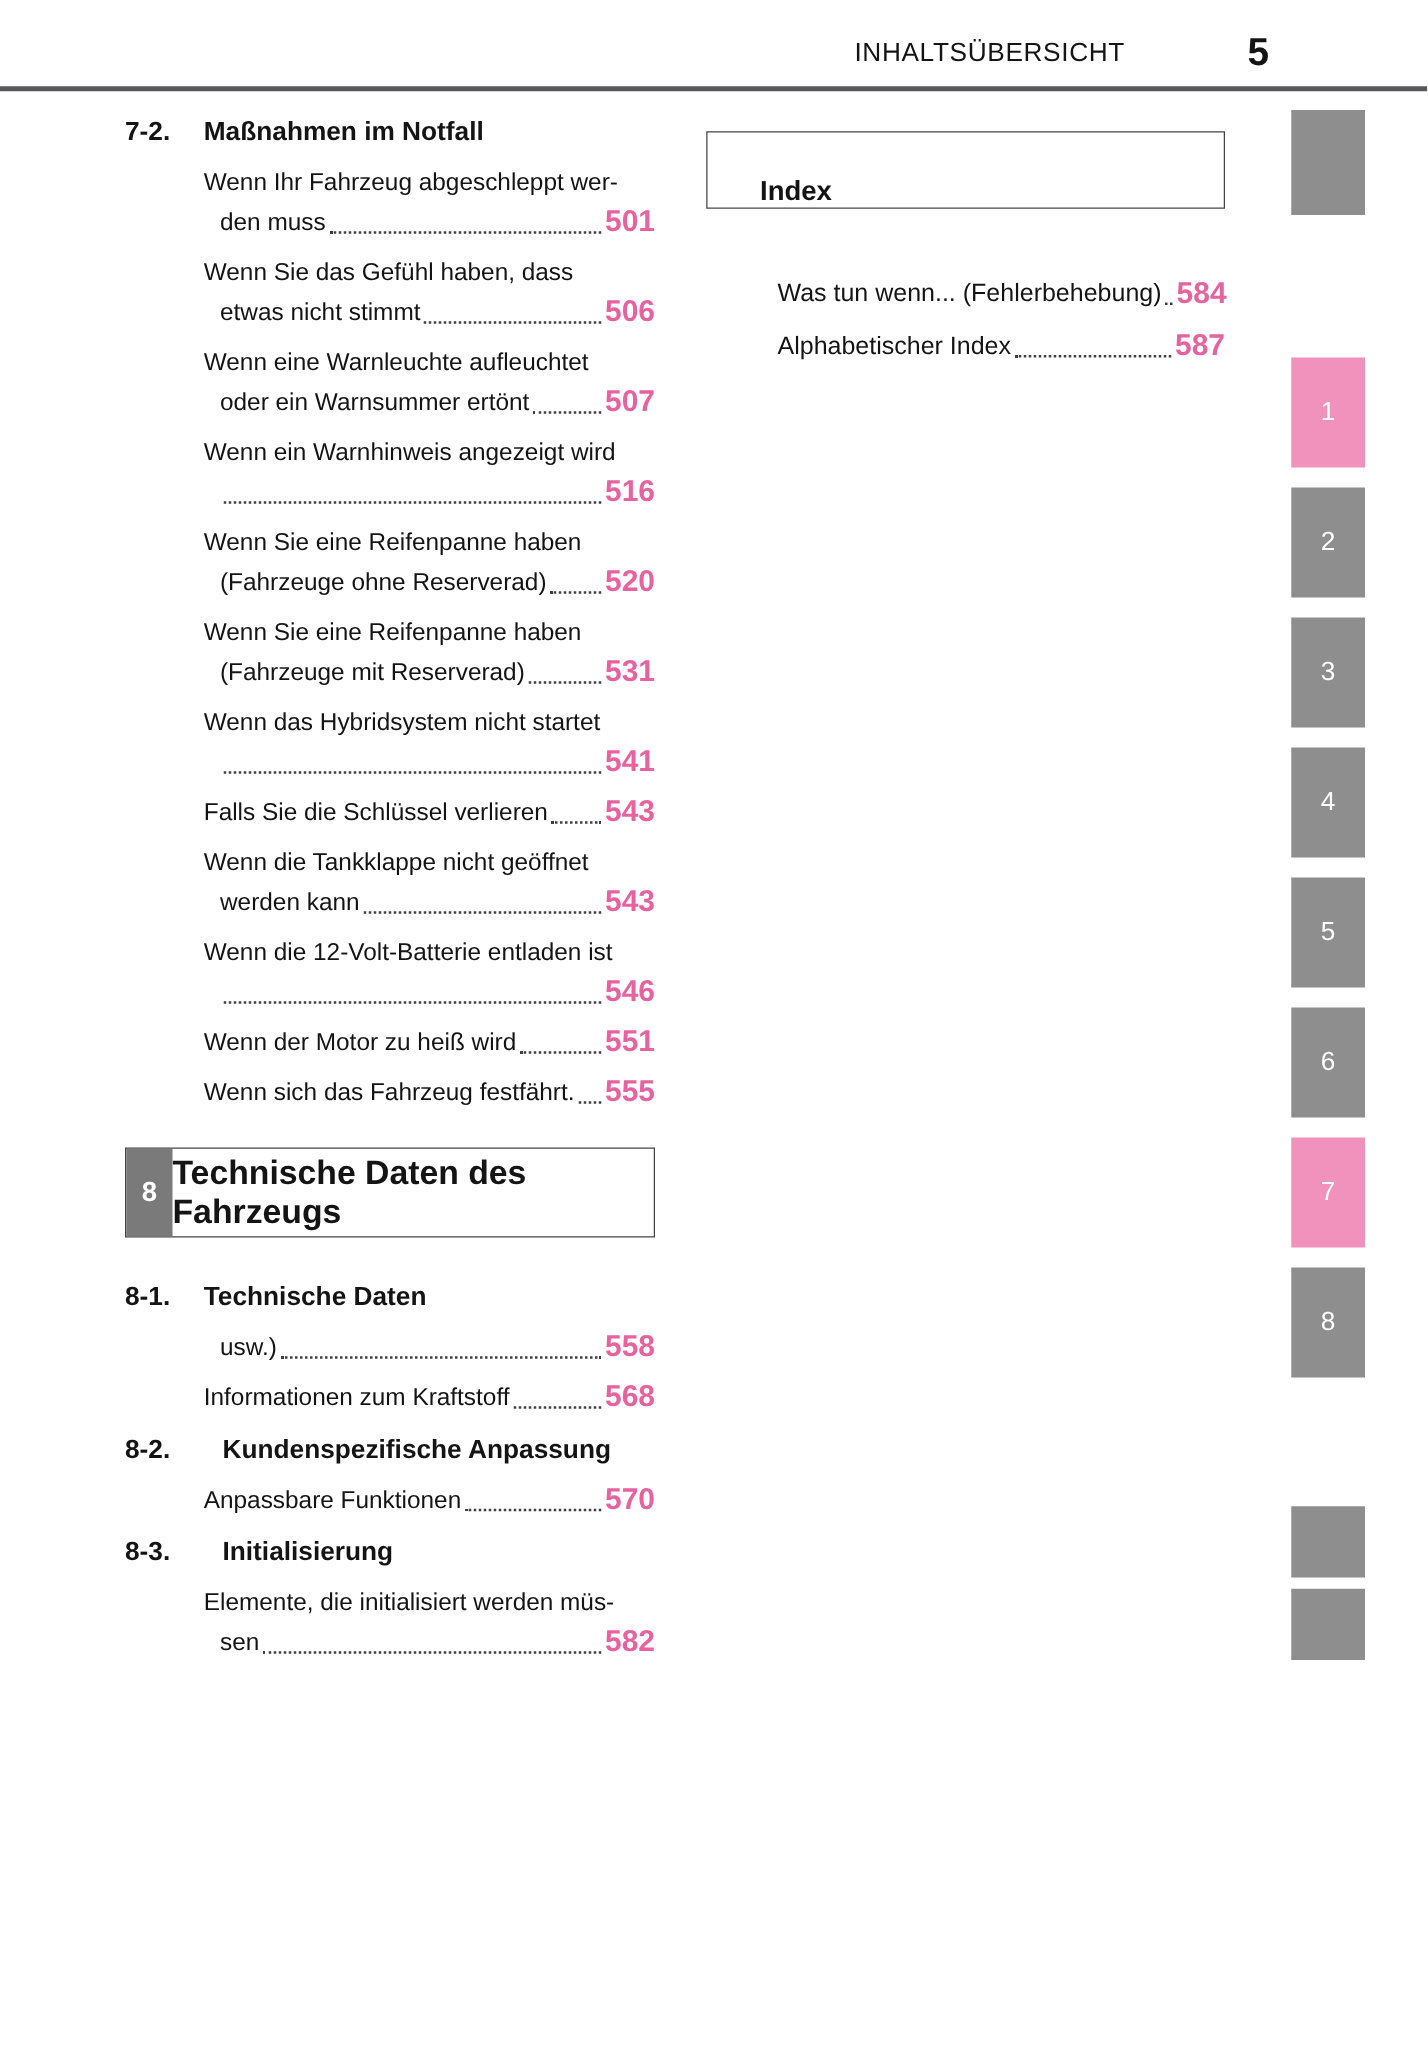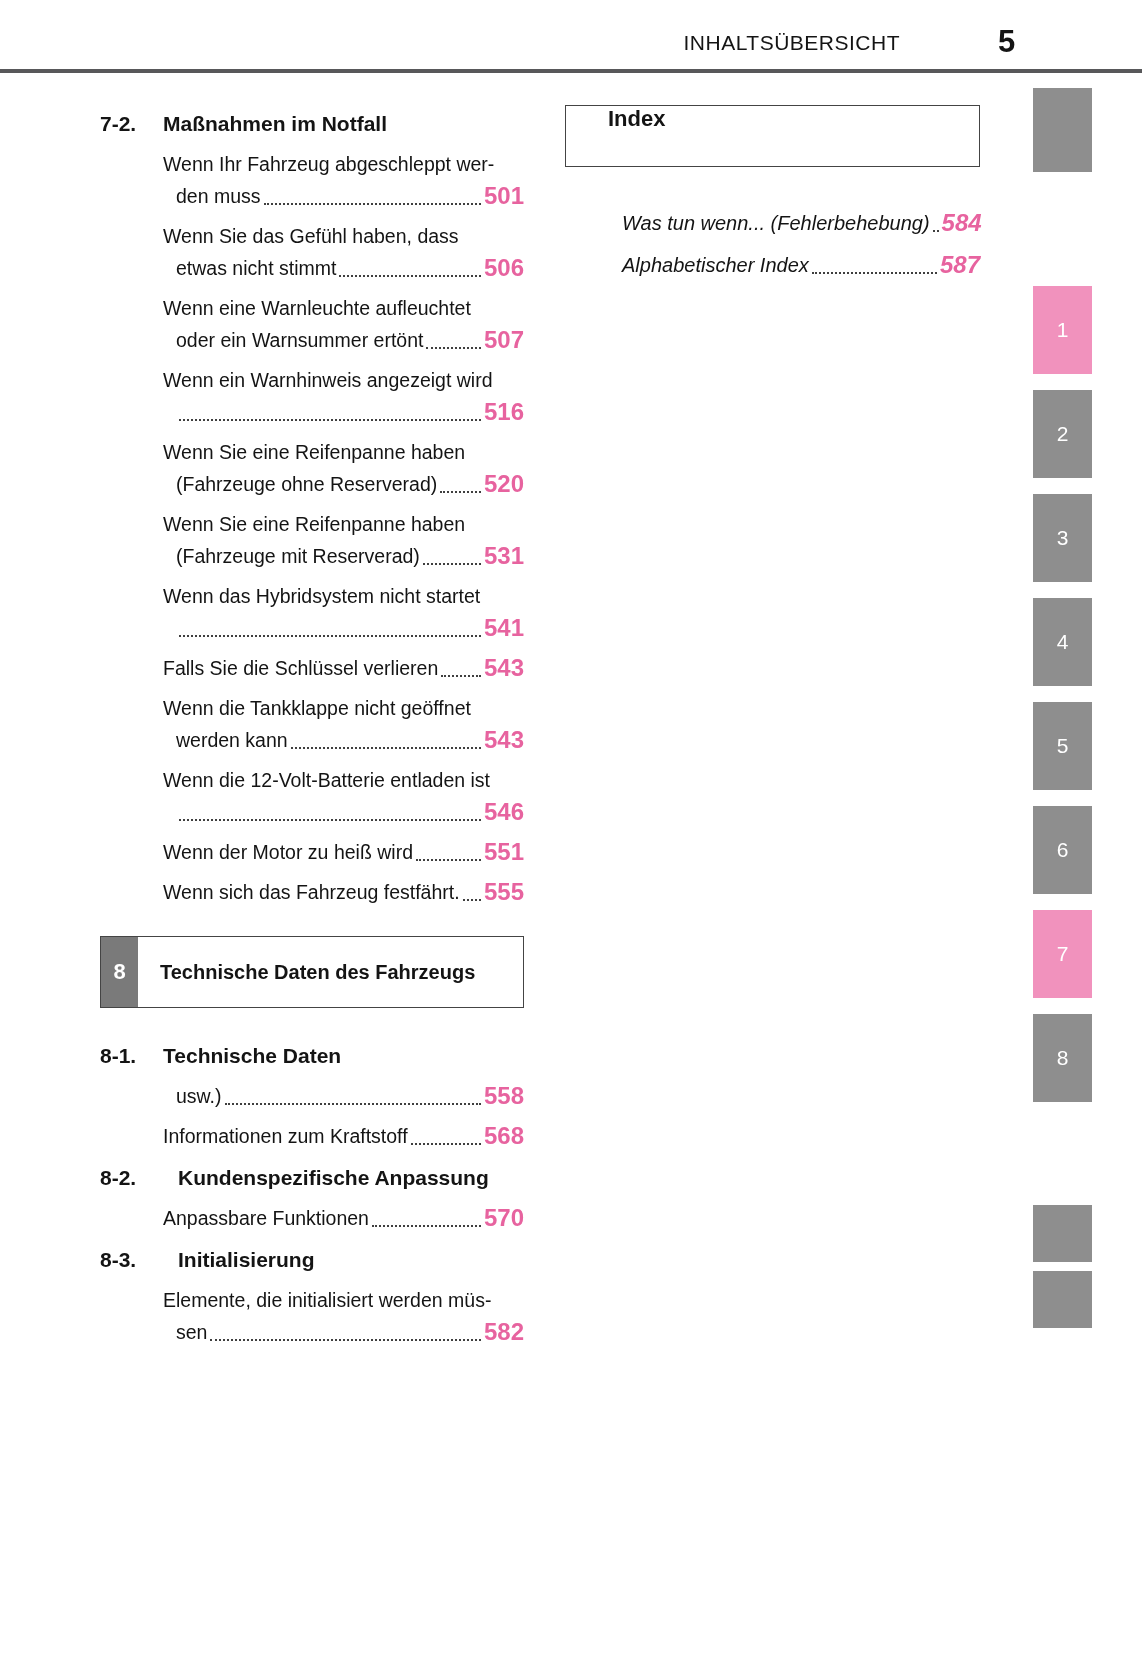--- a/index.html
+++ b/index.html
@@ -8,44 +8,44 @@
     font-family: "Liberation Sans", "DejaVu Sans", sans-serif; color: #141414;
     overflow: hidden;
   }
 
   
   .header-title { position: absolute; top: 31px; right: 242px; font-size: 21px; font-weight: 400; letter-spacing: .5px; }
   .header-page  { position: absolute; top: 24px; left: 998px; font-size: 31px; font-weight: 700; }
   .top-rule     { position: absolute; top: 69px; left: 0; width: 1142px; height: 4px; background: var(--rule-gray, #58585a); }
 
   
-  .left-col { position: absolute; left: 100px; top: 92px; width: 424px; margin-top: 18px; }
+  .left-col { position: absolute; left: 100px; top: 92px; width: 424px; }
   .sec-head { display: flex; font-weight: 700; font-size: 21px; line-height: 28px; margin-bottom: 10px; }
   .sec-head .lab { width: 63px; flex: none; }
   .sec-head.mt { margin-top: 12px; gap: 15px; }
   .entries  { margin-left: 63px; font-size: 19.5px; }
   .entry    { margin-bottom: 8px; }
   .line     { line-height: 32px; white-space: nowrap; }
   .cont     { padding-left: 13px; }
   .leader   { display: flex; text-align: center; }
   .etext    { flex: none; }
   .dots     { flex: 1 1 auto; min-width: 6px; border-bottom: 2.6px dotted #3f3f3f; margin: 0 3px 7px 3px; align-self: flex-end; }
   .pnum     { flex: none; font-weight: 700; color: var(--accent-pink, #e7639f); font-size: 24px; }
 
   
   .chapter-box  { display: flex; border: 1px solid #444; height: 70px; margin: 28px 0 34px 0; align-items: stretch; background: #fff; }
   .chapter-num  { width: 37px; flex: none; background: var(--block-gray, #7a7a7a); color: #fff; display: flex; align-items: center; justify-content: center; font-size: 22px; font-weight: 700; }
-  .chapter-title{ display: flex; align-items: center; padding-left: 22px; font-size: 20px; font-weight: 700; }
+  .chapter-title{ display: flex; align-items: center; font-size: 27px; font-weight: 700; }
 
   
   .right-col   { position: absolute; left: 565px; top: 105px; width: 415px; }
-  .index-box   { display: flex; border: 1px solid #444; height: 60px; align-items: flex-start; }
+  .index-box   { display: flex; border: 1px solid #444; height: 60px; align-items: flex-end; }
   .index-block { width: 30px; flex: none; background: #6e6e6e; }
   .index-title { display: flex; align-items: center; padding-left: 12px; font-size: 22px; font-weight: 700; }
-  .index-entries { margin: 40px 0 0 57px; width: 358px; font-size: 20px; font-style: italic; }
+  .index-entries { margin: 52px 0 0 57px; width: 358px; font-size: 20px; }
   .index-entries .entry { margin-bottom: 10px; }
   .index-entries .line { line-height: 32px; }
 
   
   .tab { position: absolute; left: 1033px; width: 59px; height: 88px; background: var(--tab-gray, #8e8e8e);
          color: #fff; font-size: 21px; display: flex; align-items: center; justify-content: center; }
   .tab.pink  { background: var(--tab-pink, #f192bd); }
   .tab.blank { height: 84px; }
   .tab.blank-sm { height: 57px; }
 </style>

